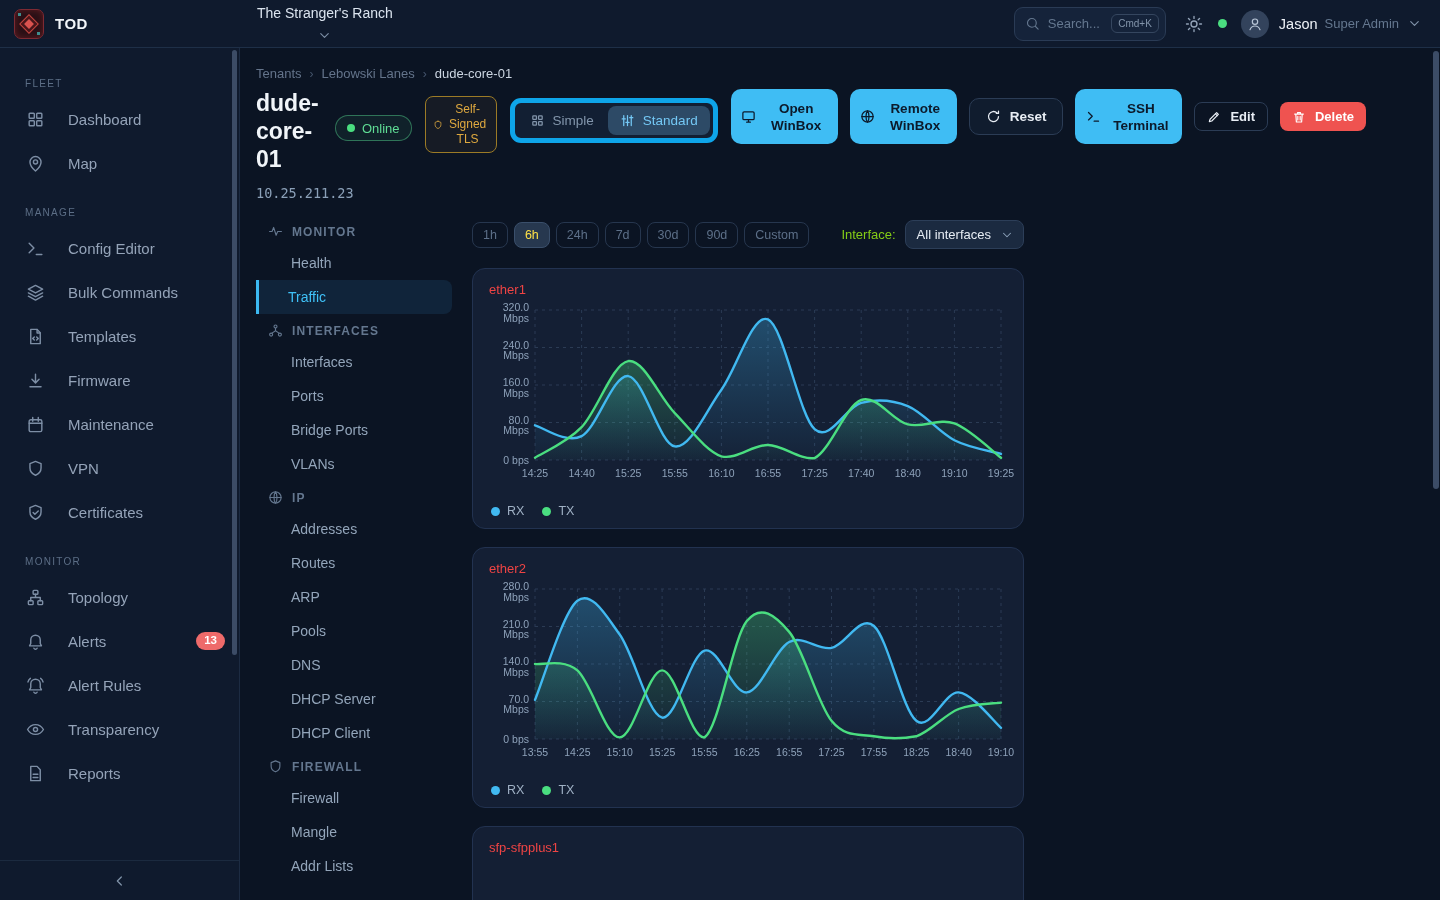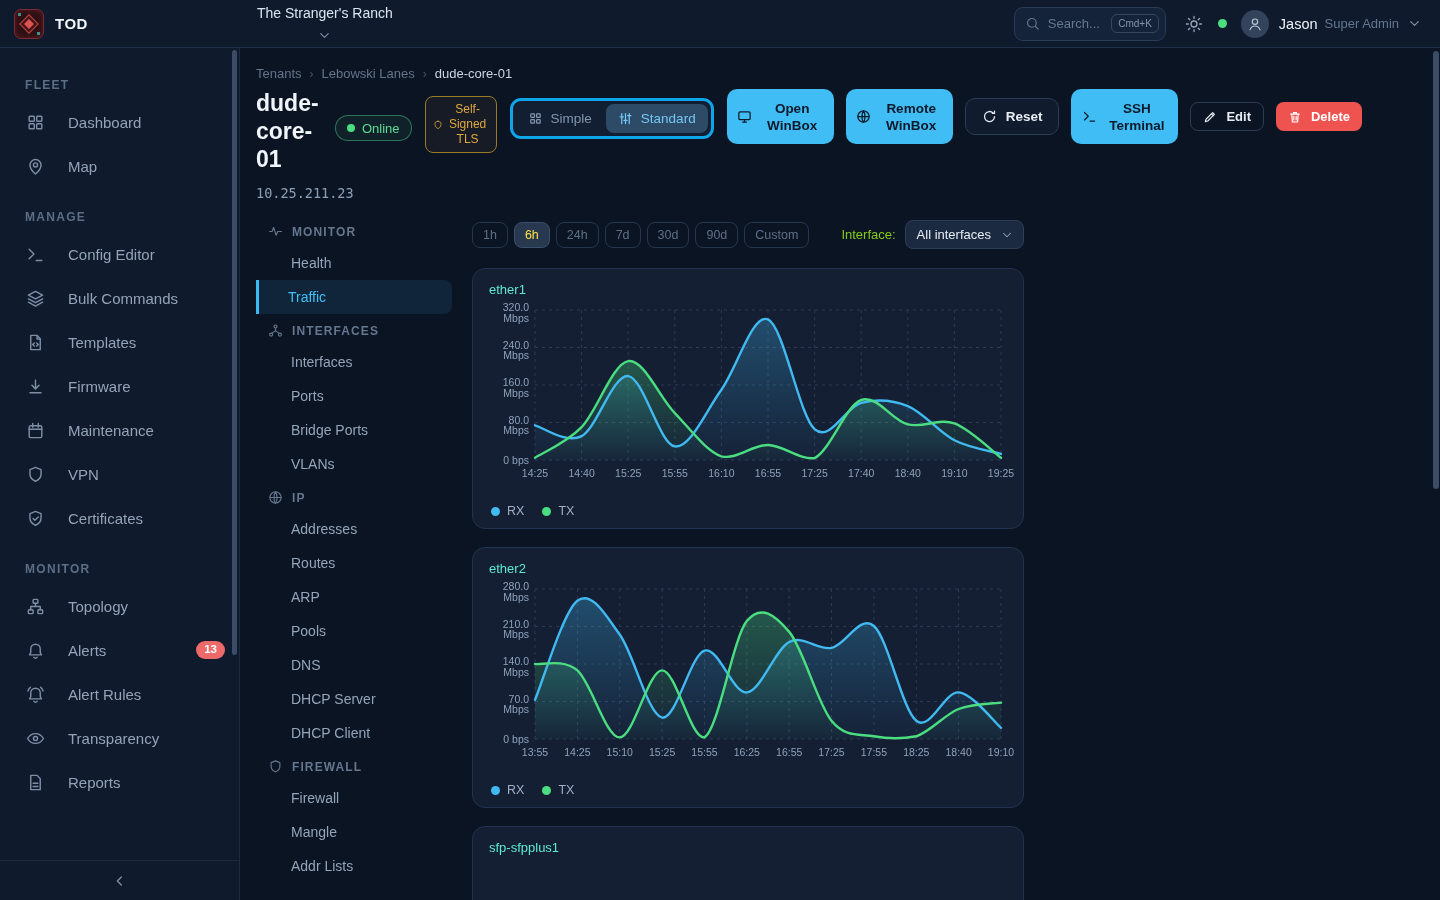--- a/index.html
+++ b/index.html
@@ -44,21 +44,21 @@
   .user-role { font-size:13px; color:#64778f; margin-left:7px; }
   .user-chev { margin:0 18px 0 8px; color:#8294aa; }
   .user-menu { display:flex; align-items:center; cursor:pointer; }
 
   
   .shell { flex:1; display:flex; min-height:0; }
 
   
   .sidebar { width:240px; flex:0 0 240px; background:#0f1a2d; border-right:1px solid #1c2b42;
     position:relative; overflow:hidden; padding-top:8px; }
-  .side-section-label { font-size:12px; letter-spacing:1.3px; color:#5c6e86; padding:22px 0 8px 25px; font-weight:700; }
+  .side-section-label { font-size:10px; letter-spacing:1.3px; color:#5c6e86; padding:22px 0 8px 25px; font-weight:400; }
   .side-item { height:44px; display:flex; align-items:center; gap:23px; padding:0 14px 0 25px;
     color:#94a3b8; font-size:15px; cursor:pointer; }
   .side-item .si-icon { color:#7d8ea5; flex:0 0 20px; }
   .alert-badge { margin-left:auto; background:#ee6a6a; color:#fff; font-size:11.5px; font-weight:700;
     border-radius:10px; padding:3px 8px; line-height:1; }
   .side-collapse { position:absolute; left:0; right:0; bottom:0; height:40px; border-top:1px solid #1b2a3f;
     display:flex; align-items:center; justify-content:center; color:#8295ab; cursor:pointer; background:#0f1a2d; }
   .side-scrollthumb { position:absolute; right:2px; top:2px; width:5px; height:605px; border-radius:3px; background:#3c4c66; }
 
   
@@ -75,21 +75,21 @@
   .device-name { font-size:23px; line-height:28px; font-weight:700; color:#f1f5f9; word-break:break-word; }
   .device-ip { margin-top:12px; font-family:"DejaVu Sans Mono", monospace; font-size:13.5px; color:#8ba0b8; white-space:nowrap; }
   .badge-online { margin-top:26px; display:inline-flex; align-items:center; gap:7px; height:26px; padding:0 11px;
     border:1px solid rgba(87,217,144,.45); border-radius:13px; background:rgba(87,217,144,.07);
     color:#5fdd95; font-size:13px; white-space:nowrap; }
   .badge-online .dot { width:8px; height:8px; border-radius:50%; background:#4ade80; }
   .badge-tls { margin-top:7px; display:flex; align-items:center; gap:4px; width:72px; min-height:56px; padding:5px 7px;
     border:1px solid #9c7b26; border-radius:8px; background:rgba(227,174,74,.05); color:#dfa93f; font-size:12px; line-height:15px; }
   .badge-tls .tls-icon { flex:0 0 10px; color:#dfa93f; }
   .badge-tls .tls-text { text-align:center; }
-  .view-toggle { margin-top:9px; display:flex; align-items:center; gap:2px; background:#121f33; border:3px solid #0ea5e9;
+  .view-toggle { margin-top:9px; display:flex; align-items:center; gap:2px; background:#121f33; border:5px solid #0ea5e9;
     border-radius:11px; padding:3px; }
   .vt-btn { display:flex; align-items:center; gap:8px; padding:7px 12px; border-radius:8px; border:none; background:transparent;
     color:#8295ab; font-size:13.5px; font-family:inherit; cursor:pointer; }
   .vt-btn.selected { background:#2d4a66; color:#74c8f5; }
   .actions-row { display:flex; align-items:flex-start; gap:12px; }
   .btn { font-family:inherit; cursor:pointer; display:flex; align-items:center; justify-content:center; gap:9px; border:none; }
   .btn-primary { background:#3fbdf4; color:#0c1a2b; border-radius:10px; width:107px; height:55px;
     font-size:13.5px; font-weight:700; line-height:17px; }
   .btn-primary .b-label { width:62px; text-align:center; }
   .btn-ghost { background:rgba(20,33,53,.6); color:#e8edf4; border:1px solid #2b3c55; border-radius:10px;
@@ -113,21 +113,21 @@
   .time-ranges { display:flex; gap:6px; }
   .tr-btn { font-family:inherit; font-size:12.5px; color:#5d7089; background:transparent; border:1px solid #26364e;
     border-radius:8px; padding:5px 10px; cursor:pointer; }
   .tr-btn.selected { background:#27384f; border-color:#3a4f6b; color:#fde047; }
   .iface-filter { display:flex; align-items:center; gap:9px; }
   .iface-label { font-size:13px; color:#84cc16; }
   .iface-select { display:flex; align-items:center; gap:9px; background:#1b2a40; border:1px solid #2c3e58; border-radius:8px;
     padding:6px 9px 6px 11px; font-size:13px; color:#e7edf4; cursor:pointer; }
 
   .chart-card { background:#141f34; border:1px solid #223250; border-radius:13px; padding:13px 16px 10px 16px; margin-bottom:18px; }
-  .chart-title { font-size:13px; color:#5eead4; margin-bottom:3px; }
+  .chart-title { font-size:13px; color:#ef4444; margin-bottom:3px; }
   .chart-legend { display:flex; gap:18px; margin-top:4px; padding-left:2px; }
   .legend-item { display:flex; align-items:center; gap:7px; font-size:12.5px; color:#9fb0c4; }
   .legend-dot { width:9px; height:9px; border-radius:50%; }
   .chart-card.clipped { height:260px; }
 </style>
 </head>
 <body>
 
 <div class="app">
 

